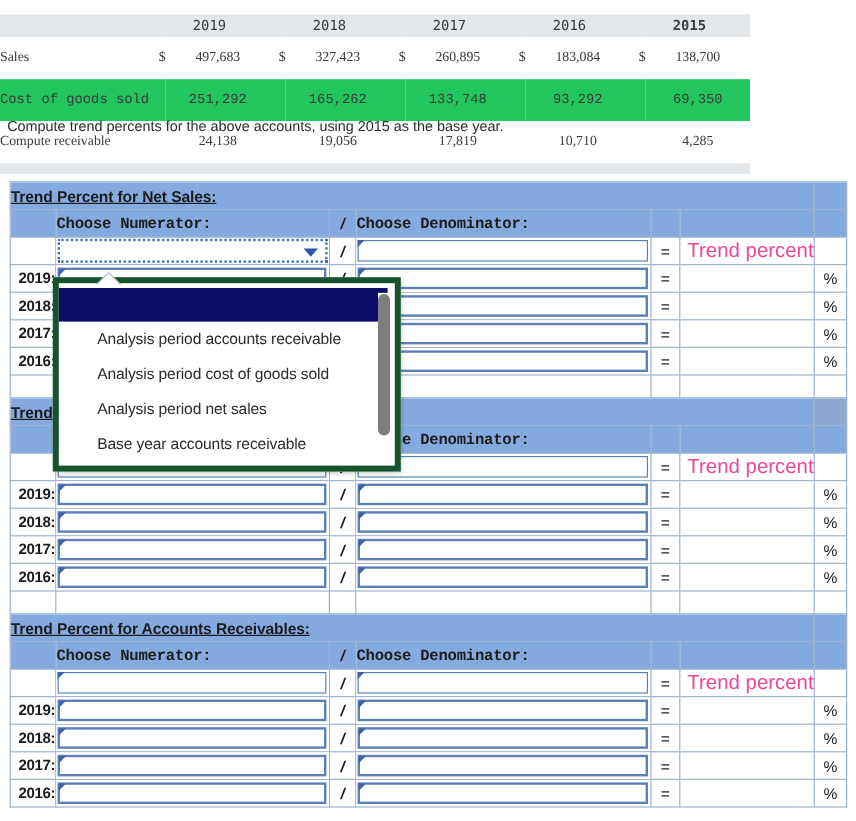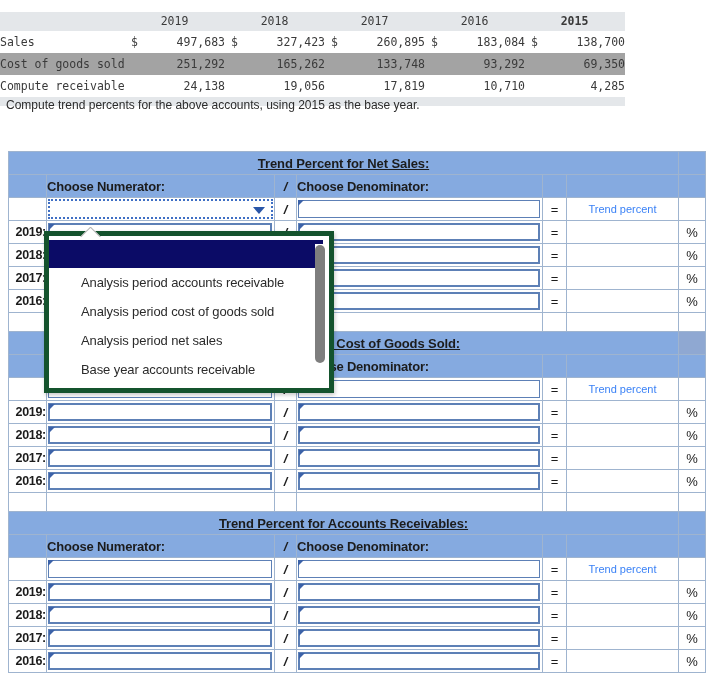--- a/index.html
+++ b/index.html
@@ -29,27 +29,27 @@
     width: 625px;
     font-family: "DejaVu Sans Mono", "Liberation Mono", monospace;
     font-size: 11.5px;
     color: #3a3a3a;
   }
   table.data-table td, table.data-table th {
     padding: 0;
     font-weight: normal;
     white-space: nowrap;
   }
-  .dt-row-shade { background: #a3a3a3; }
-  .dt-row-plain { background: #ffffff; }
+  .dt-row-shade { background: #22c55e; font-family: Liberation Mono, monospace; }
+  .dt-row-plain { background: #ffffff; font-family: Liberation Serif, serif; }
   .dt-head-row td { height: 19px; line-height: 19px; background: #e4e7ea; }
   .dt-bottom-bar { height: 9px; background: #e4e7ea; }
   .dt-label { padding-left: 18px; text-align: left; height: 19px; line-height: 19px; }
   .dt-cur { width: 13px; text-align: right; height: 19px; line-height: 19px; }
-  .dt-num { text-align: right; padding-right: 7px; width: 73px; height: 22px; line-height: 19px; }
+  .dt-num { text-align: center; padding-right: 7px; width: 73px; height: 35px; line-height: 19px; }
 
   
   .prompt {
     position: absolute;
     left: 6px;
     top: 98px;
     font-family: "Liberation Sans", sans-serif;
     font-size: 12px;
     color: #2b2b2b;
     white-space: nowrap;
@@ -76,34 +76,34 @@
   .c-slash  { width: 22px; }
   .c-den    { width: 246px; }
   .c-eq     { width: 24px; }
   .c-res    { width: 112px; }
   .c-pct    { width: 27px; }
 
   .blue { background: #85aae0 !important; }
   .blue-dark { background: #8fa8d2 !important; }
 
   .section-title {
-    text-align: center;
     font-size: 13px;
     font-weight: bold;
     color: #1c1c1c;
     text-decoration: underline;
     letter-spacing: -0.1px;
     margin-top: 37px;
   }
   .col-header {
     font-size: 13px;
     font-weight: bold;
     color: #1c1c1c;
     padding-left: 5px;
     letter-spacing: -0.2px;
+    font-family: Liberation Mono, monospace;
   }
   .yearlabel {
     font-size: 12.5px;
     font-weight: bold;
     color: #1c1c1c;
     text-align: right;
     padding-right: 2px;
     letter-spacing: -0.3px;
   }
   .slash {
@@ -117,23 +117,23 @@
     text-align: center;
     font-size: 13px;
     color: #1c1c1c;
   }
   .pct {
     text-align: center;
     font-size: 13px;
     color: #1c1c1c;
   }
   .trend-label {
-    text-align: center;
-    font-size: 11px;
-    color: #3b82f6;
+    text-align: right;
+    font-size: 17px;
+    color: #ec4899;
   }
   .spacer td { height: 18px; }
 
   
   .inputcell { position: relative; padding: 0 !important; }
   .inbox {
     position: relative;
     height: 18px;
     margin: 1px 2px 1px 1px;
     border: 2px solid #5d80b6;

